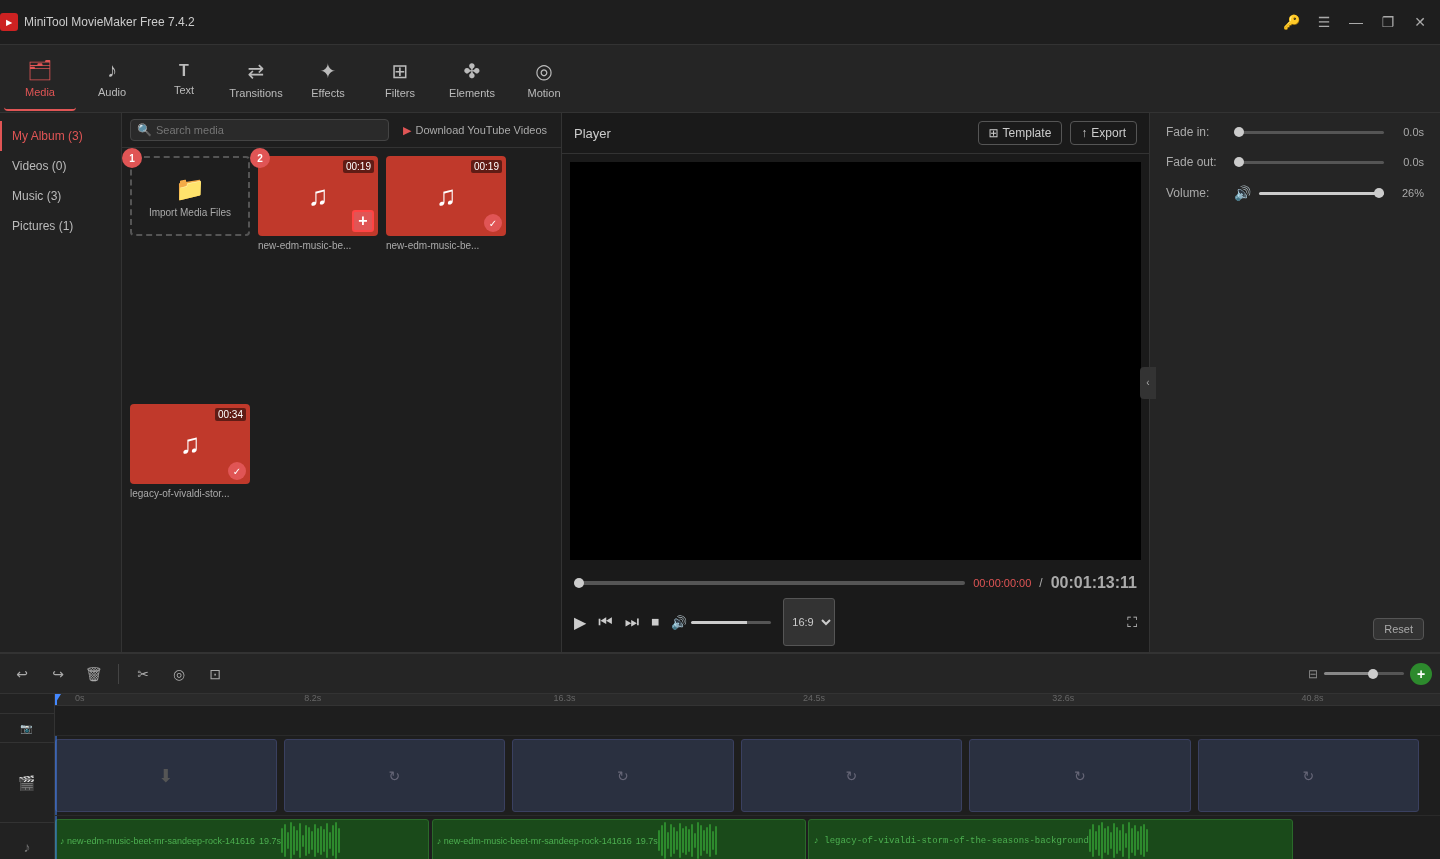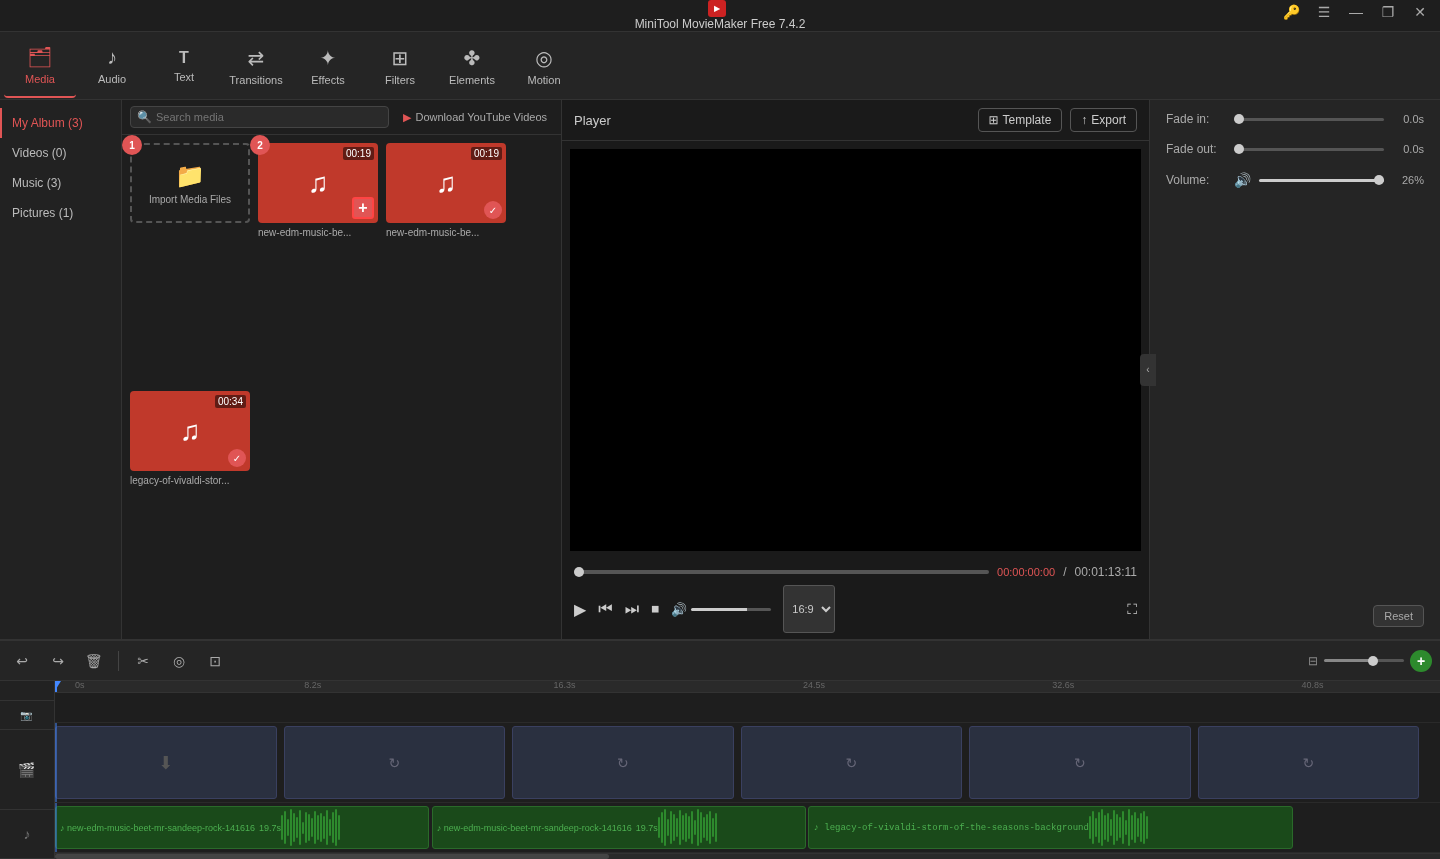--- a/index.html
+++ b/index.html
@@ -1,27 +1,26 @@
 <!DOCTYPE html>
 <html><head>
   <meta charset="utf-8">
   <style>
     * { box-sizing: border-box; margin: 0; padding: 0; }
     body { background: #1a1a1a; color: #ccc; font-family: 'Segoe UI', sans-serif; font-size: 12px; width: 1440px; height: 859px; overflow: hidden; }
 
     
     #titlebar {
       background: #1e1e1e;
-      height: 32px;
+      height: 45px;
       display: flex;
       align-items: center;
       padding: 0 0;
       border-bottom: 1px solid #333;
       position: relative;
-      flex-direction: column;
     }
     #titlebar .app-icon { width: 18px; height: 18px; background: #cc2222; border-radius: 3px; display: flex; align-items: center; justify-content: center; margin-right: 6px; }
     #titlebar .app-icon::before { content: '▶'; color: white; font-size: 8px; }
     #titlebar .title-text { font-size: 12px; color: #ccc; }
     #titlebar .win-controls { position: absolute; right: 8px; display: flex; gap: 8px; }
     #titlebar .win-btn { width: 24px; height: 24px; display: flex; align-items: center; justify-content: center; color: #aaa; font-size: 14px; cursor: pointer; border-radius: 3px; }
 
     
     #toolbar {
       background: #252525;
@@ -272,21 +271,21 @@
       width: 10px;
       height: 10px;
       background: #ccc;
       border-radius: 50%;
       position: absolute;
       top: -3px;
       left: 0;
       cursor: pointer;
     }
     .time-code { color: #e05555; font-size: 11px; }
-    .time-total { color: #aaa; font-size: 12px; }
+    .time-total { color: #aaa; font-size: 16px; font-weight: bold; }
     .ctrl-row {
       display: flex;
       align-items: center;
       gap: 12px;
     }
     .ctrl-btn { color: #ccc; cursor: pointer; font-size: 16px; }
     .volume-slider {
       display: flex;
       align-items: center;
       gap: 4px;

